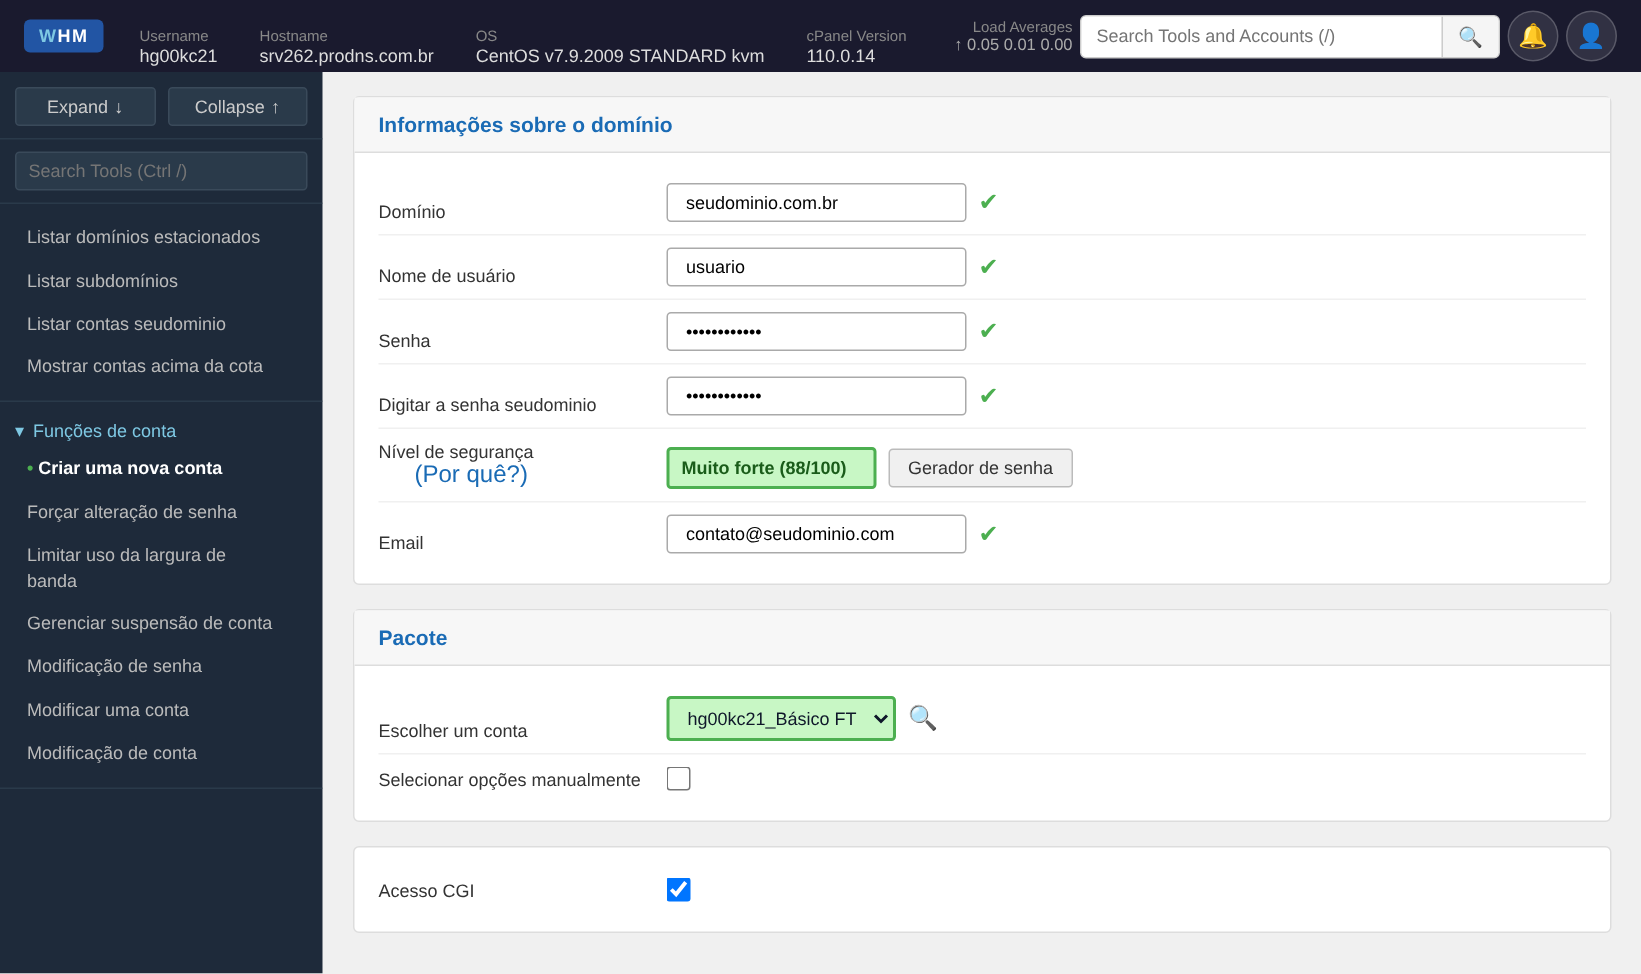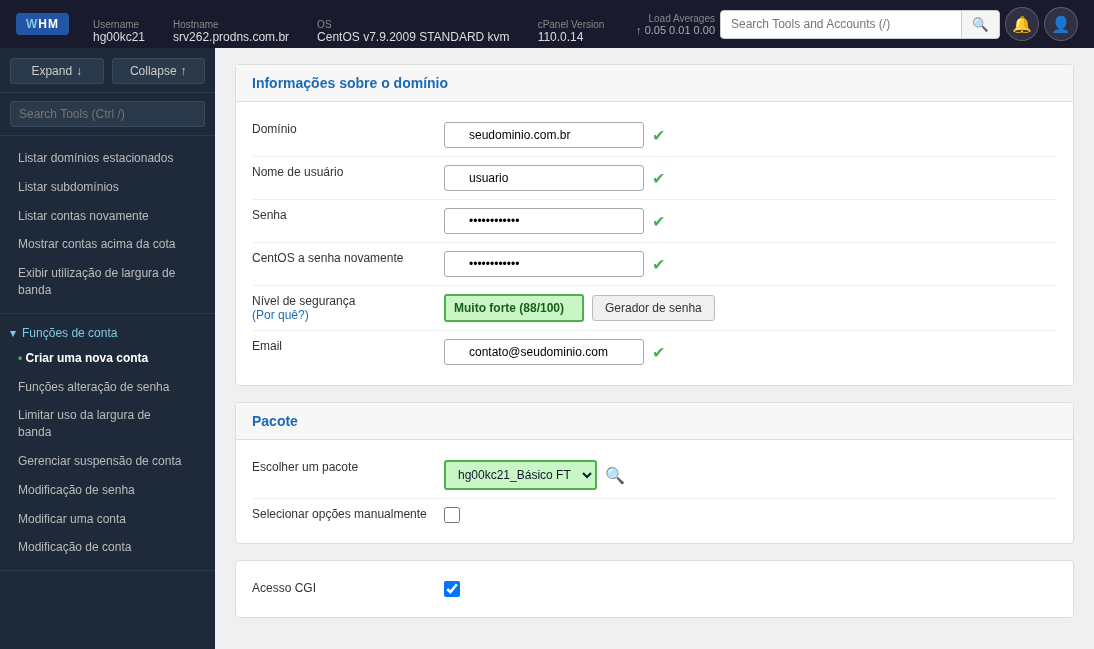--- a/index.html
+++ b/index.html
@@ -182,41 +182,41 @@
       font-weight: bold;
       color: #1a6bb5;
     }
     .card-body {
       padding: 12px 16px;
     }
 
     
     .form-row {
       display: flex;
-      align-items: flex-start;
+      align-items: flex-end;
       padding: 8px 0;
       border-bottom: 1px solid #f0f0f0;
       gap: 12px;
     }
     .form-row:last-child { border-bottom: none; }
     .form-label {
       width: 180px;
       flex-shrink: 0;
       font-size: 12px;
       color: #333;
     }
     .form-control {
       display: flex;
       align-items: center;
       gap: 8px;
     }
     .form-input {
       border: 1px solid #aaa;
       border-radius: 3px;
-      padding: 5px 24px;
+      padding: 5px 12px;
       font-size: 12px;
       width: 200px;
       outline: none;
     }
 
     
     .security-input {
       border: 2px solid #4caf50;
       background: #c8f7c5;
       border-radius: 3px;
@@ -260,22 +260,23 @@
 
     
     .form-checkbox {
       width: 16px;
       height: 16px;
       cursor: pointer;
     }
 
     
     .sub-label {
-      font-size: 12px;
+      font-size: 16px;
       color: #1a6bb5;
+      margin-left: 24px;
     }
 
     
     ::-webkit-scrollbar { width: 6px; }
     ::-webkit-scrollbar-track { background: #1e2a3a; }
     ::-webkit-scrollbar-thumb { background: #3a4a5a; border-radius: 3px; }
   </style>
 </head>
 <body>
 
@@ -331,32 +332,31 @@
         <span>↑</span>
       </button>
     </div>
     <div class="sidebar-search">
       <input type="text" placeholder="Search Tools (Ctrl /)" style="">
     </div>
 
     <div class="sidebar-section">
       <div class="sidebar-item">Listar domínios estacionados</div>
       <div class="sidebar-item">Listar subdomínios</div>
-      <div class="sidebar-item">Listar contas novamente</div>
+      <div class="sidebar-item">Listar contas seudominio</div>
       <div class="sidebar-item">Mostrar contas acima da cota</div>
-      <div class="sidebar-item">Exibir utilização de largura de banda</div>
     </div>
 
     <div class="sidebar-section">
       <div class="sidebar-section-header">
         <span>▾</span>
         <span>Funções de conta</span>
       </div>
       <div class="sidebar-item active">Criar uma nova conta</div>
-      <div class="sidebar-item">Funções alteração de senha</div>
+      <div class="sidebar-item">Forçar alteração de senha</div>
       <div class="sidebar-item">Limitar uso da largura de banda</div>
       <div class="sidebar-item">Gerenciar suspensão de conta</div>
       <div class="sidebar-item">Modificação de senha</div>
       <div class="sidebar-item">Modificar uma conta</div>
       <div class="sidebar-item">Modificação de conta</div>
     </div>
   </div>
 
   <div class="main-content">
 
@@ -384,21 +384,21 @@
 
         <div class="form-row">
           <div class="form-label">Senha</div>
           <div class="form-control">
             <input type="password" class="form-input" value="············" style="">
             <span class="check-icon">✔</span>
           </div>
         </div>
 
         <div class="form-row">
-          <div class="form-label">CentOS a senha novamente</div>
+          <div class="form-label">Digitar a senha seudominio</div>
           <div class="form-control">
             <input type="password" class="form-input" value="············" style="">
             <span class="check-icon">✔</span>
           </div>
         </div>
 
         <div class="form-row">
           <div class="form-label">
             <div>Nível de segurança</div>
             <div class="sub-label">(Por quê?)</div>
@@ -420,21 +420,21 @@
       </div>
     </div>
 
     <div class="card">
       <div class="card-header">
         <span>Pacote</span>
       </div>
       <div class="card-body">
 
         <div class="form-row">
-          <div class="form-label">Escolher um pacote</div>
+          <div class="form-label">Escolher um conta</div>
           <div class="form-control">
             <select class="package-select">
               <option>hg00kc21_Básico FT</option>
             </select>
             <span class="search-pkg-icon">🔍</span>
           </div>
         </div>
 
         <div class="form-row">
           <div class="form-label">Selecionar opções manualmente</div>

